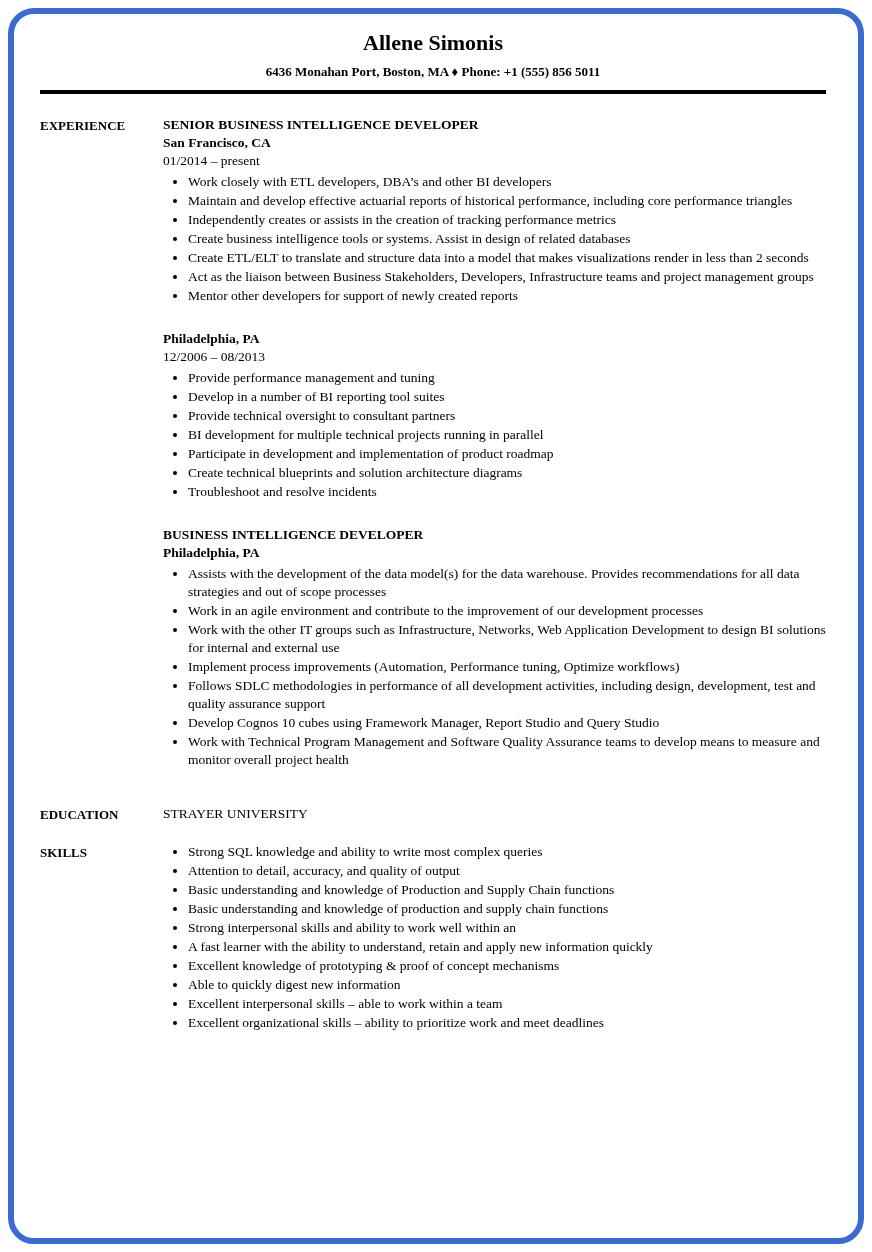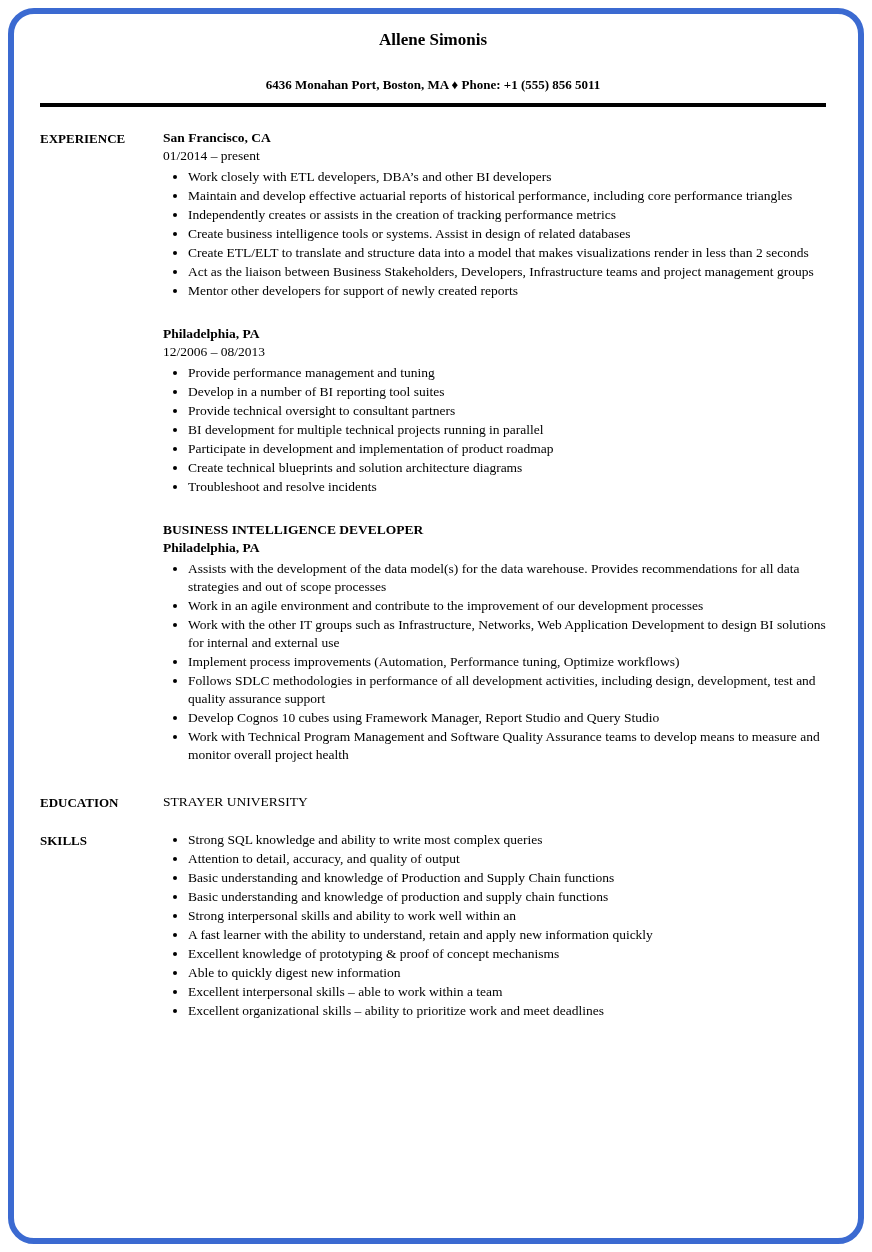--- a/index.html
+++ b/index.html
@@ -24,23 +24,23 @@
     pointer-events: none;
   }
   .sheet {
     position: absolute;
     top: 0; left: 0; right: 0; bottom: 0;
     padding: 30px 46px 20px 40px;
     box-sizing: border-box;
   }
   .header { text-align: center; }
   .name {
-    font-size: 17px;
+    font-size: 22px;
     font-weight: bold;
-    margin: 0 0 27px 0;
+    margin: 0 0 8px 0;
   }
   .contact {
     font-size: 13px;
     font-weight: bold;
     margin: 8px;
   }
   .header-rule {
     border: none;
     border-top: 4px solid #000;
     margin: 10px 0 0 0;
@@ -49,21 +49,21 @@
   .row { display: flex; align-items: flex-start; }
   .label-col {
     width: 123px;
     flex-shrink: 0;
     font-size: 13px;
     font-weight: bold;
     padding-top: 2px;
   }
   .content-col { flex: 1; font-size: 13.5px; line-height: 18px; }
   .job { margin-bottom: 25px; }
-  .job:last-child { margin-bottom: 1px; }
+  .job:last-child { margin-bottom: 8px; }
   .job-title { font-weight: bold; font-size: 13.5px; }
   .job-location { font-weight: bold; }
   .job-dates { }
   ul.bullets {
     margin: 3px 0 0 0;
     padding-left: 25px;
   }
   ul.bullets li { margin-bottom: 1px; }
   .edu-row { margin-top: 28px; }
   .school { font-weight: normal; }
@@ -83,20 +83,21 @@
       <hr class="header-rule">
     </div>
 
     <div class="sections">
 
       <div class="row">
         <div class="label-col">EXPERIENCE</div>
         <div class="content-col">
 
           <div class="job">
+            <div class="job-title">SENIOR BUSINESS INTELLIGENCE DEVELOPER</div>
             <div class="job-location">San Francisco, CA</div>
             <div class="job-dates">01/2014 – present</div>
             <ul class="bullets">
               <li>Work closely with ETL developers, DBA’s and other BI developers</li>
               <li>Maintain and develop effective actuarial reports of historical performance, including core performance triangles</li>
               <li>Independently creates or assists in the creation of tracking performance metrics</li>
               <li>Create business intelligence tools or systems. Assist in design of related databases</li>
               <li>Create ETL/ELT to translate and structure data into a model that makes visualizations render in less than 2 seconds</li>
               <li>Act as the liaison between Business Stakeholders, Developers, Infrastructure teams and project management groups</li>
               <li>Mentor other developers for support of newly created reports</li>

